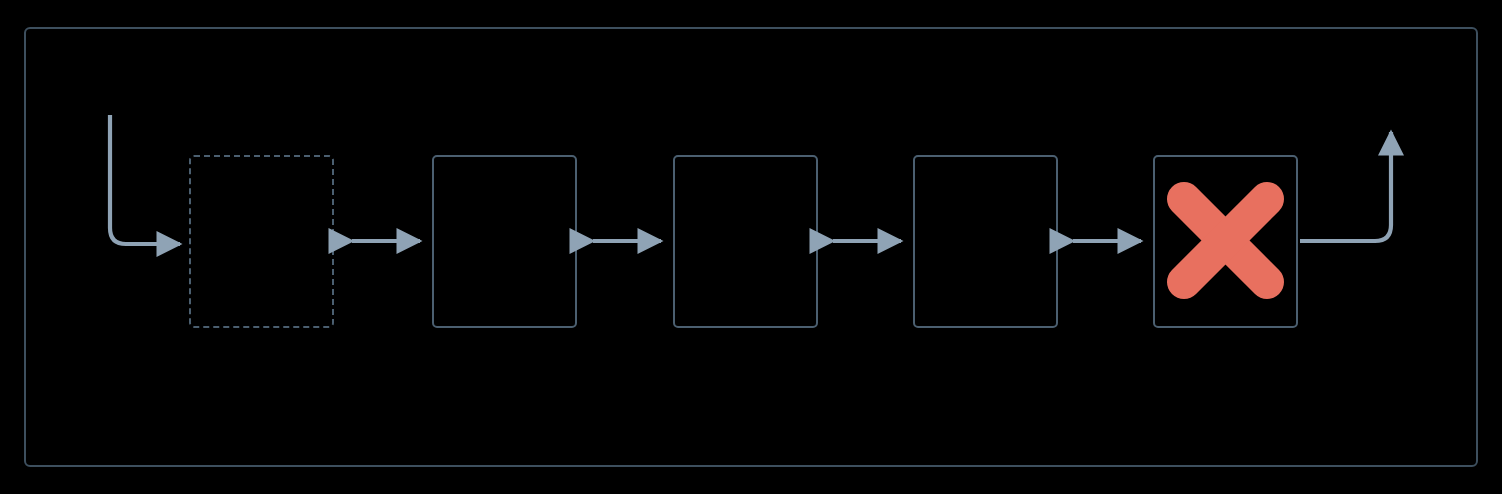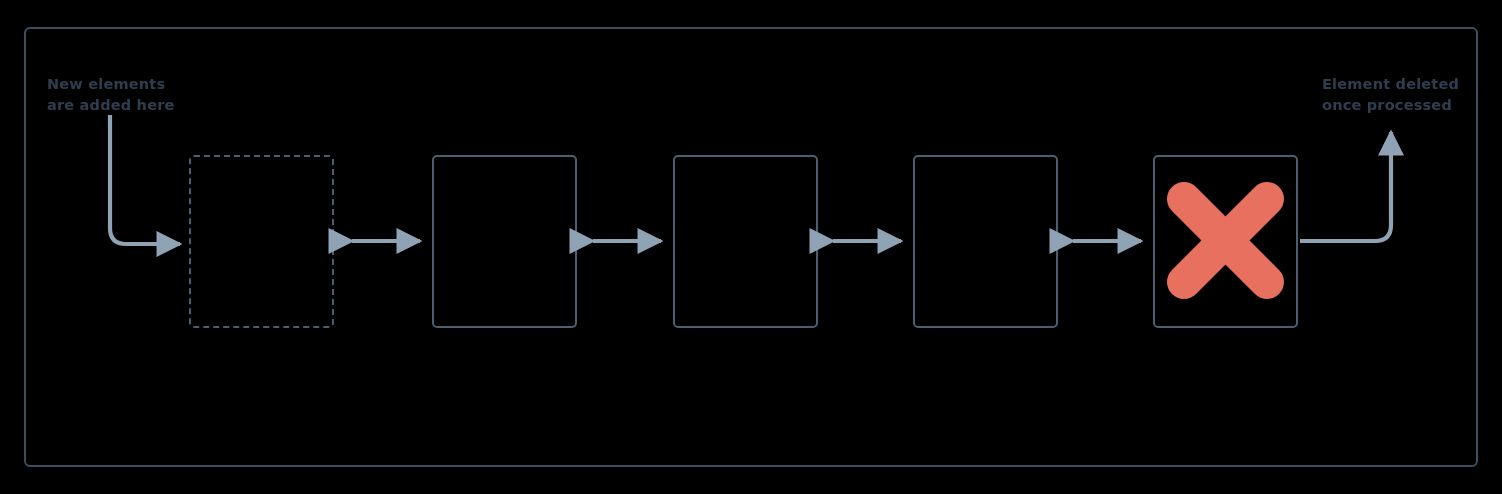--- a/index.html
+++ b/index.html
@@ -65,29 +65,21 @@
     pointer-events: none;
   }
 </style>
 </head>
 <body>
 
 <div id="canvas">
 
   <div class="outer-frame"></div>
 
-  <div class="note-label left-note">
-    <div>New elements</div>
-    <div>are added here</div>
-  </div>
 
-  <div class="note-label right-note">
-    <div>Element deleted</div>
-    <div>once processed</div>
-  </div>
 
   <div class="queue-box dashed" style="left:189px;"></div>
   <div class="queue-box" style="left:432px;"></div>
   <div class="queue-box" style="left:673px;"></div>
   <div class="queue-box" style="left:913px;"></div>
   <div class="queue-box" style="left:1153px;"></div>
 
   <svg class="vector-layer" viewBox="0 0 1502 494">
     <defs>
       <marker id="arrowRight" markerWidth="7" markerHeight="7" refX="5.6" refY="3.5" orient="auto" markerUnits="strokeWidth">

